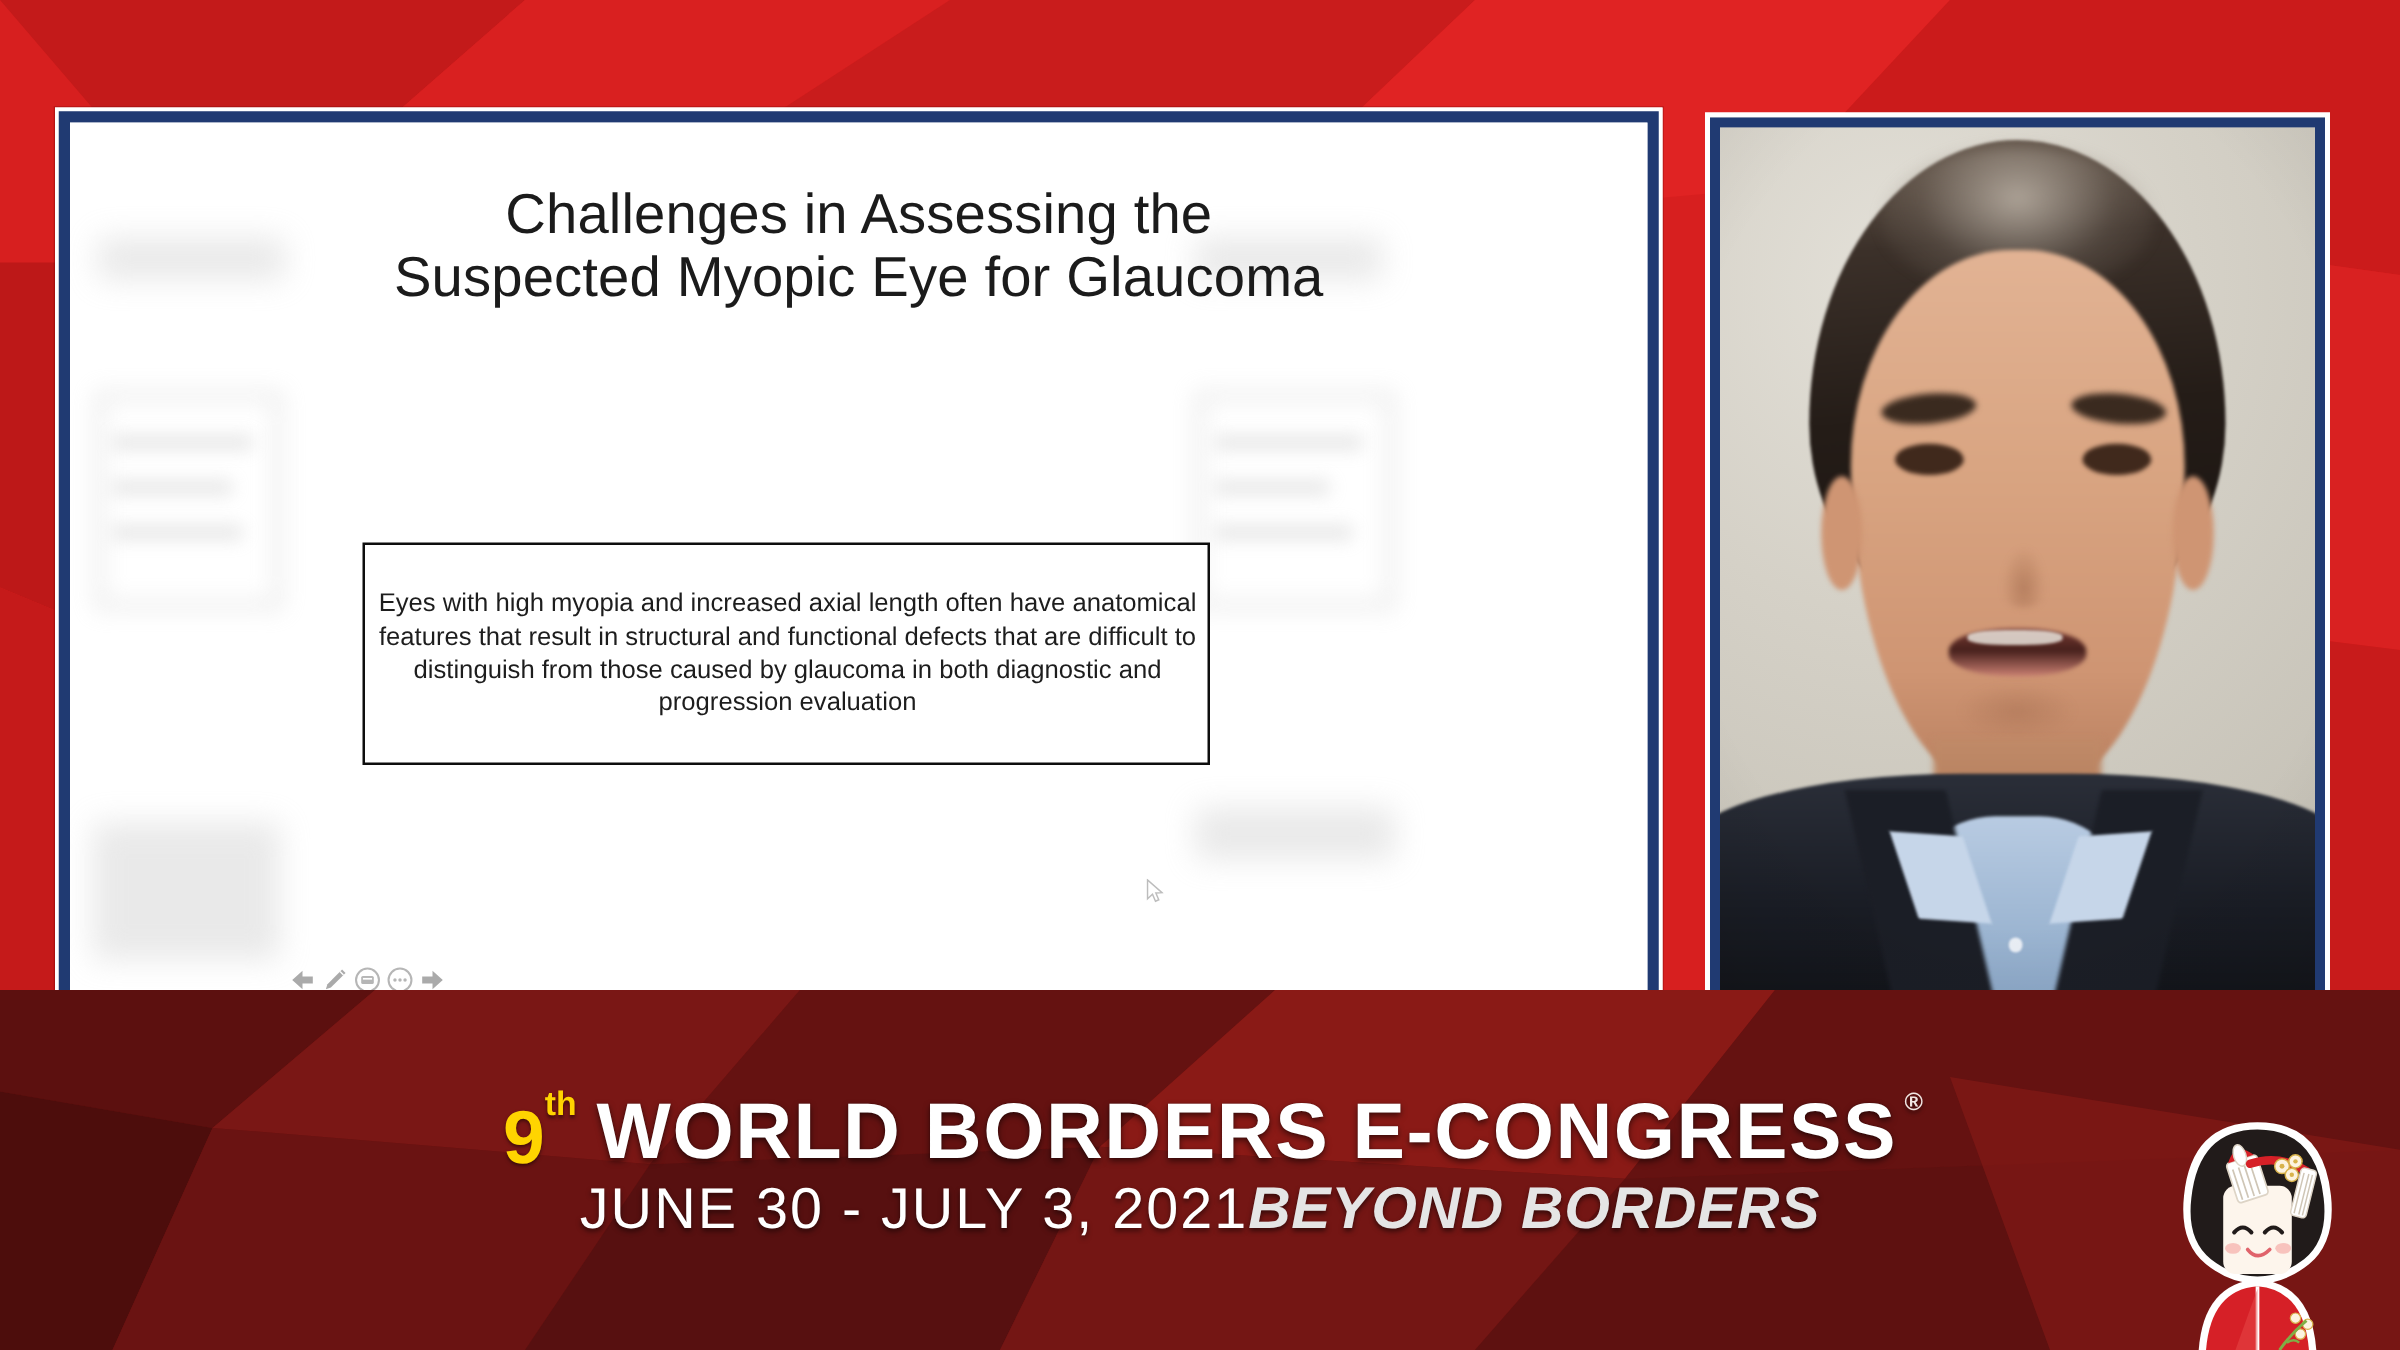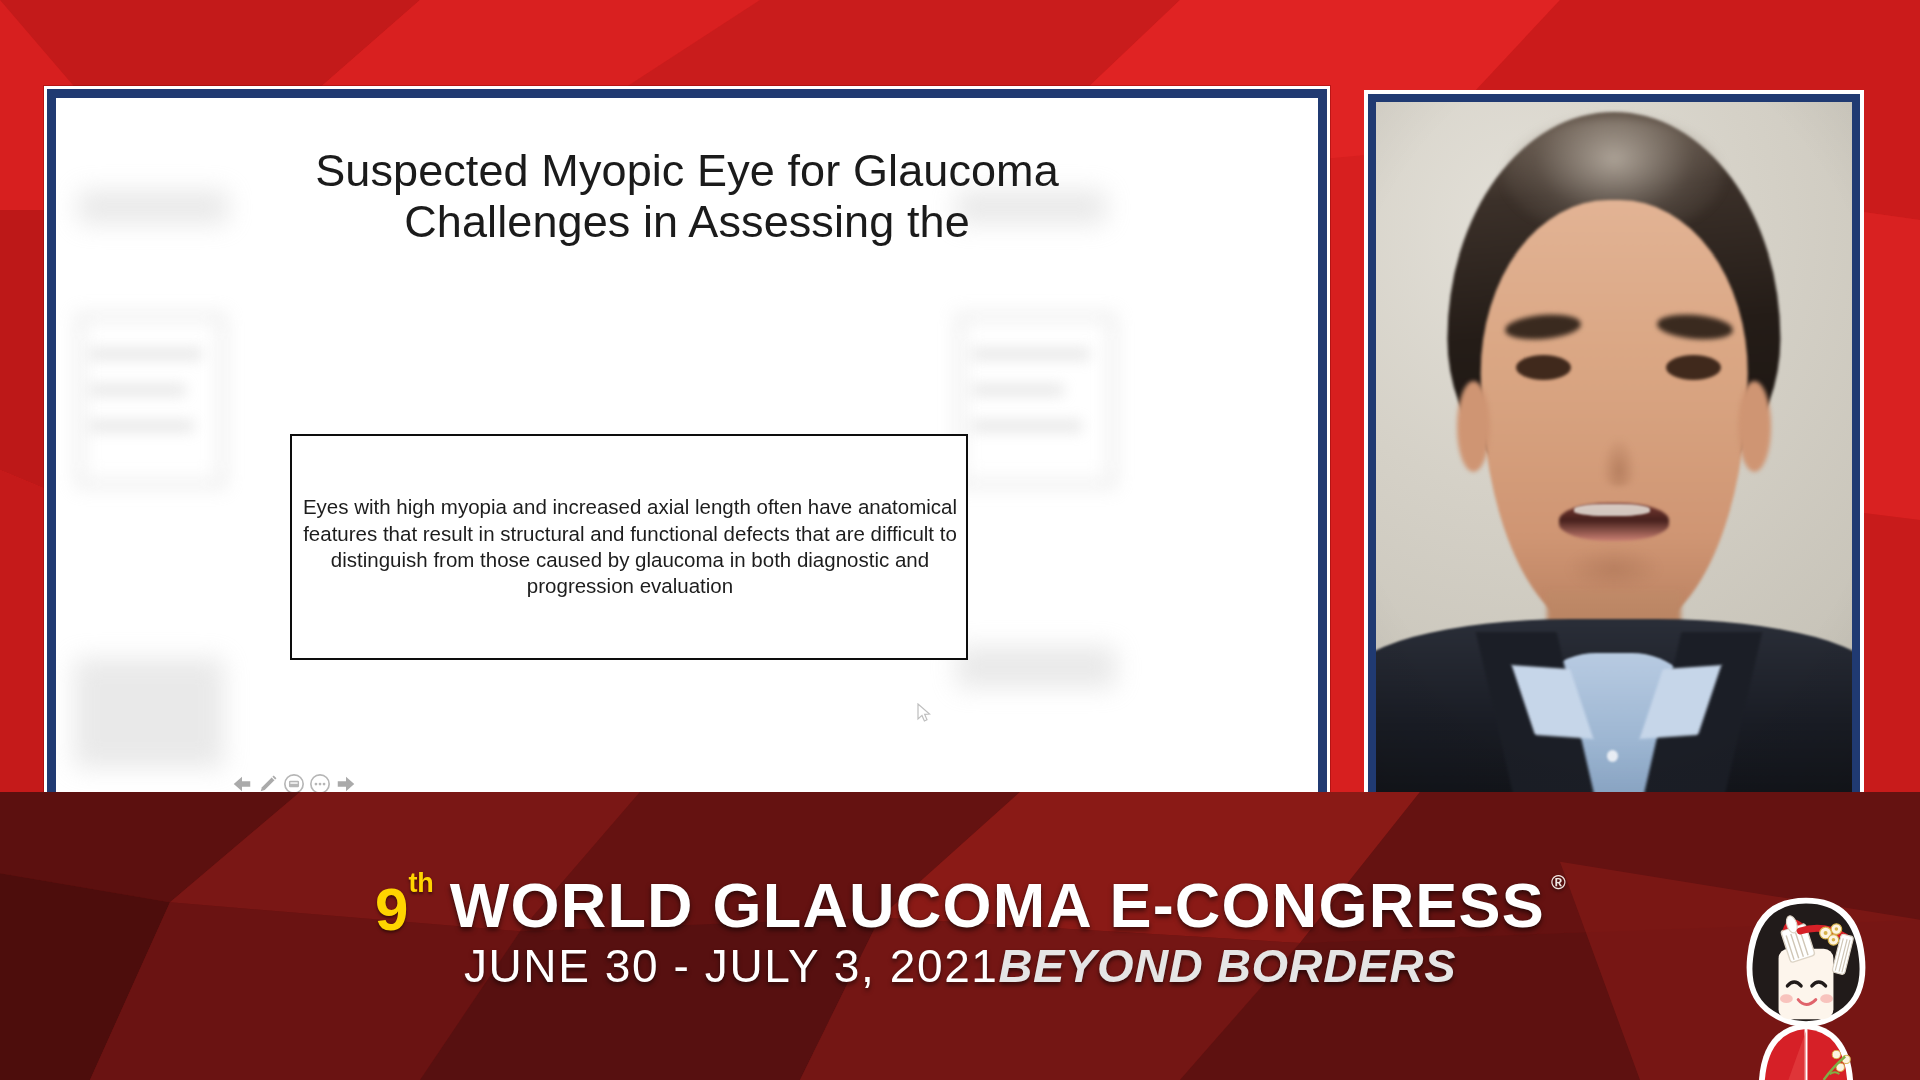--- a/index.html
+++ b/index.html
@@ -59,21 +59,21 @@
     color:#1b1b1b;
     letter-spacing:.1px;
     padding:0 150px;
   }
   .slide-title .tl { display:block; }
 
   
   .stmt-box {
     position:absolute;
     left:234px; top:336px;
-    width:678px; height:226px;
+    width:678px; height:178px;
     border:2.5px solid #0d0d0d;
     background:#ffffff;
     display:flex; align-items:center; justify-content:center;
   }
   .stmt-text {
     font-family:"Liberation Sans", sans-serif;
     font-size:20.5px;
     line-height:1.29;
     color:#1d1d1d;
     text-align:center;
@@ -294,22 +294,22 @@
         <div class="ghost-line" style="left:34px;  top:250px; width:112px; height:12px;"></div>
         <div class="ghost-line" style="left:34px;  top:286px; width:96px;  height:12px;"></div>
         <div class="ghost-line" style="left:34px;  top:322px; width:104px; height:12px;"></div>
         <div class="ghost-line" style="left:916px; top:250px; width:118px; height:12px;"></div>
         <div class="ghost-line" style="left:916px; top:286px; width:92px;  height:12px;"></div>
         <div class="ghost-line" style="left:916px; top:322px; width:110px; height:12px;"></div>
         <div class="ghost" style="left:18px;  top:560px; width:150px; height:110px;"></div>
         <div class="ghost" style="left:900px; top:548px; width:160px; height:42px;"></div>
 
         <div class="slide-title">
+          <span class="tl">Challenges in Assessing the</span>
           <span class="tl">Suspected Myopic Eye for Glaucoma</span>
-          <span class="tl">Challenges in Assessing the</span>
         </div>
 
         <div class="stmt-box">
           <div class="stmt-text">Eyes with high myopia and increased axial length often have anatomical features that result in structural and functional defects that are difficult to distinguish from those caused by glaucoma in both diagnostic and progression evaluation</div>
         </div>
 
         <div class="cursor">
           <svg viewBox="0 0 14 20" aria-hidden="true">
             <path d="M1 1 L1 16 L5 12.4 L7.4 18 L10 16.8 L7.7 11.4 L12.6 11.1 Z" fill="#ffffff" stroke="#6f6f6f" stroke-width="1.2"></path>
           </svg>
@@ -397,21 +397,21 @@
         <polygon points="880,108 1300,130 1180,248 800,248" fill="#741614"></polygon>
         <polygon points="1300,130 1920,110 1920,248 1180,248" fill="#5e1110"></polygon>
         <polygon points="1560,60 1920,110 1920,248 1640,248" fill="#8d1b17" opacity=".55"></polygon>
       </svg>
     </div>
 
     <div class="banner-content">
       <div class="line1">
         <div class="ordinal"><span>9</span><sup>th</sup></div>
         <div class="mainline">
-          <span>WORLD GLAUCOMA E-CONGRESS</span>
+          <span>WORLD BORDERS E-CONGRESS</span>
           <span class="reg">®</span>
         </div>
       </div>
       <div class="line2">
         <span class="dates">JUNE 30 - JULY 3, 2021</span>
         <span class="tagline">BEYOND BORDERS</span>
       </div>
     </div>
 
     <div class="mascot">

